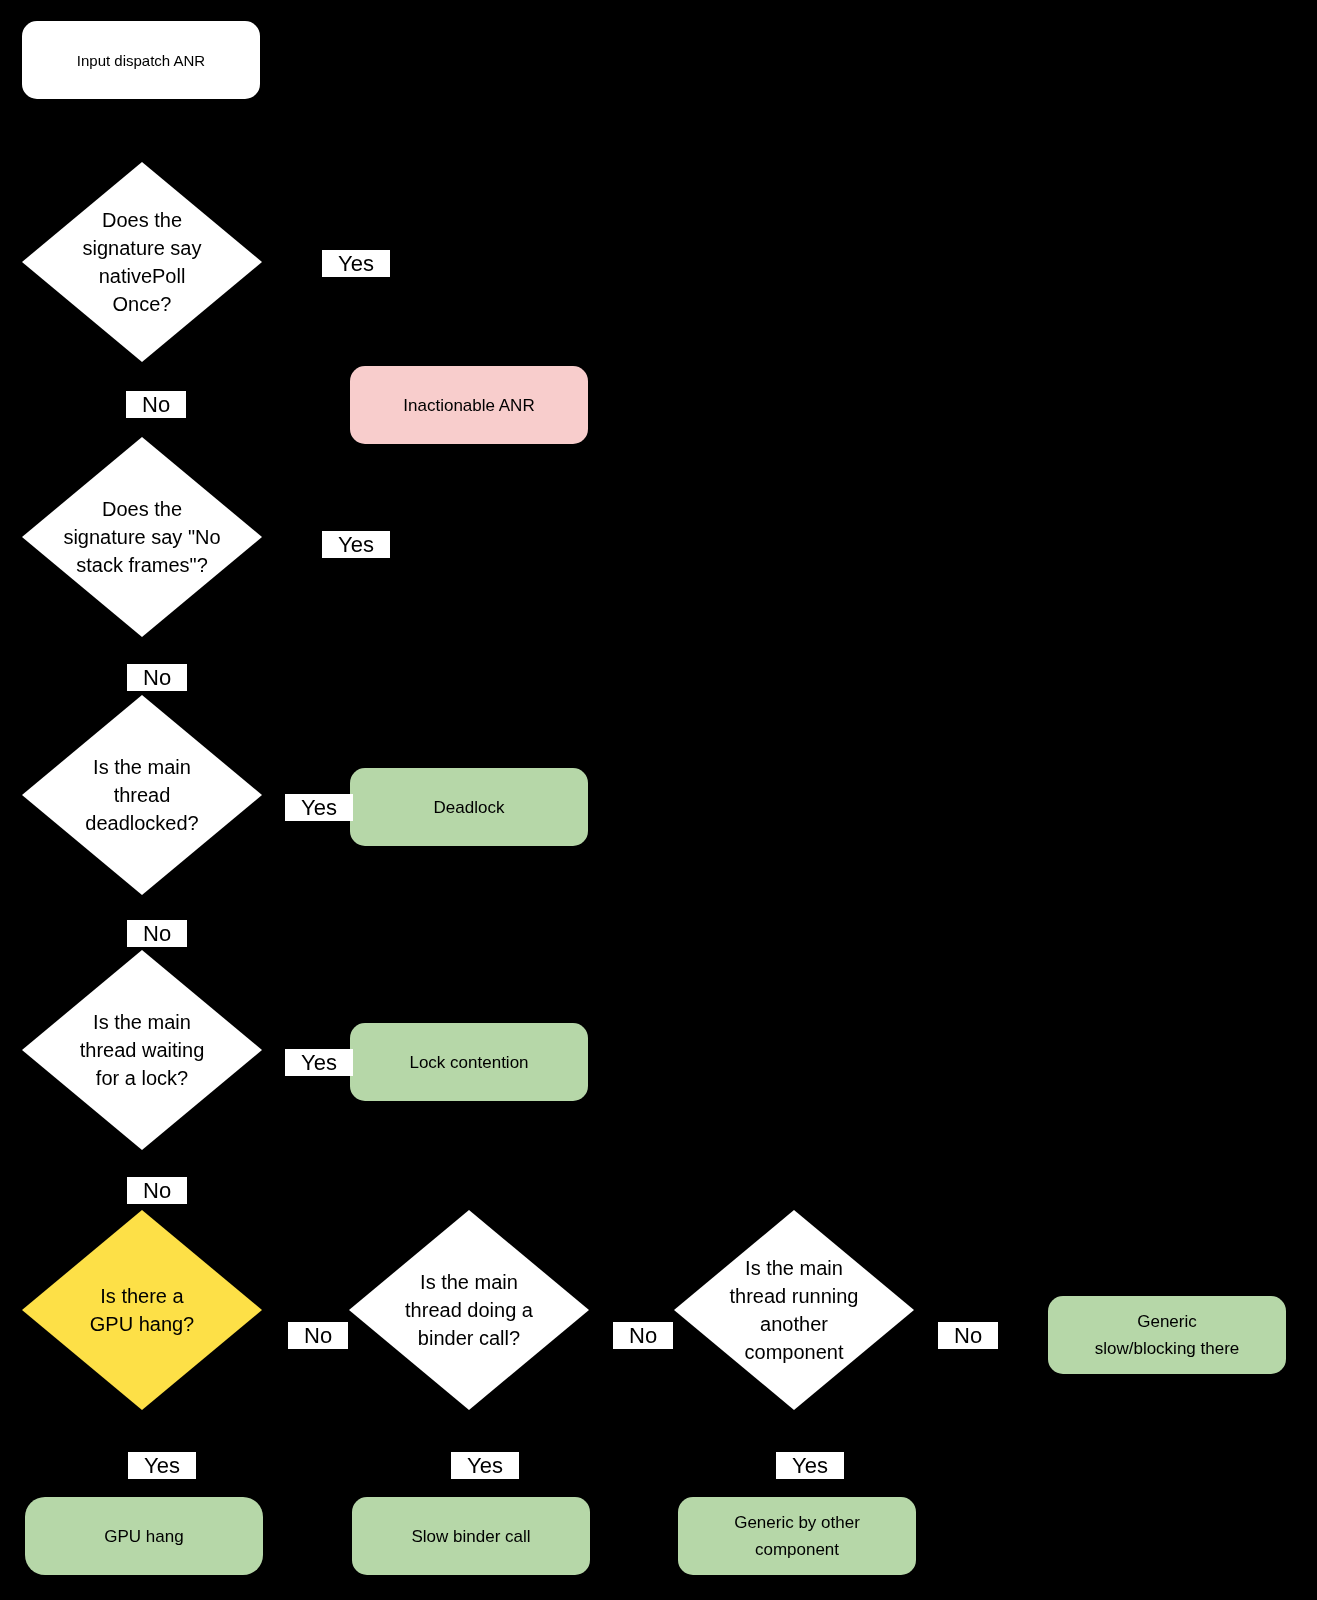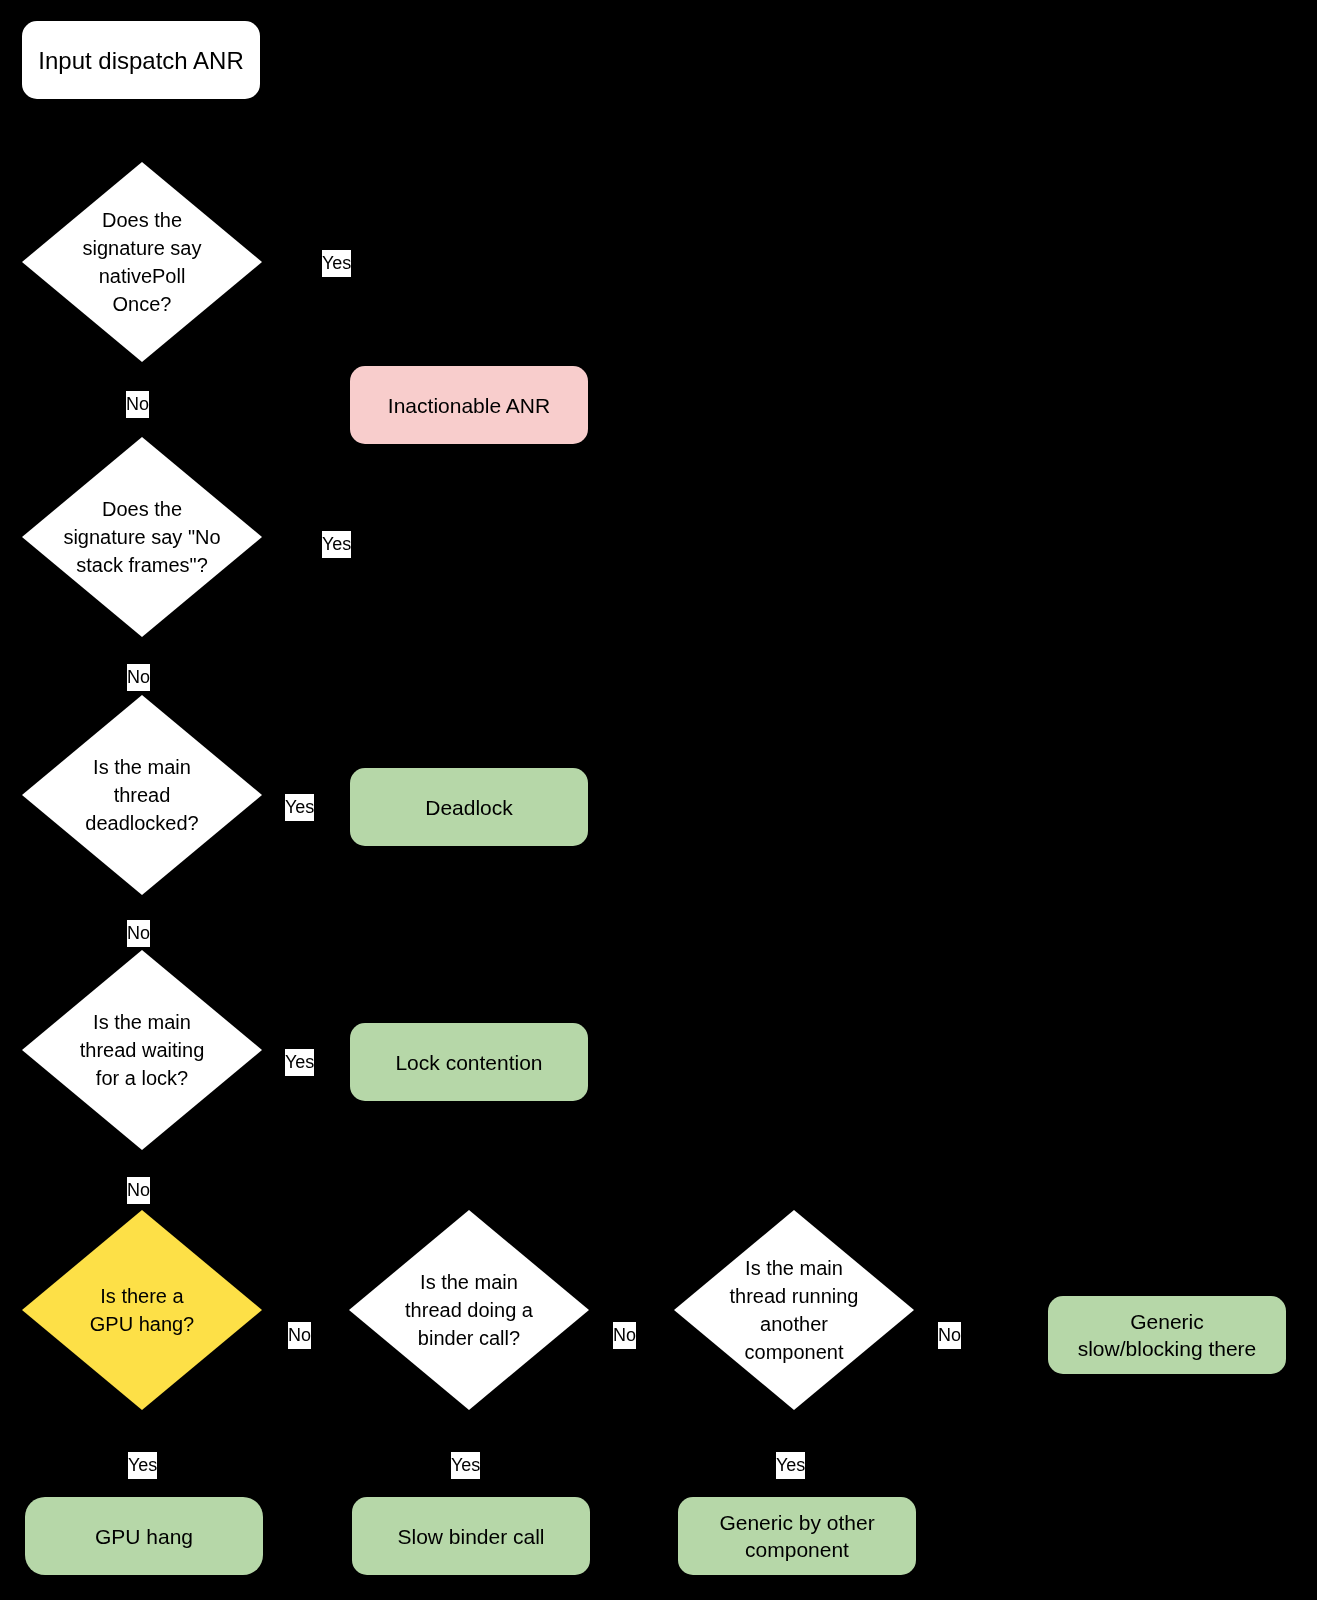--- a/index.html
+++ b/index.html
@@ -17,37 +17,37 @@
     align-items: center;
     justify-content: center;
     text-align: center;
     box-sizing: border-box;
     white-space: pre-line;
   }
   .rect {
     width: 238px;
     height: 78px;
     border-radius: 15px;
-    font-size: 21px;
+    font-size: 17px;
     line-height: 27px;
   }
-  .start-rect { font-size: 24px; }
+  .start-rect { font-size: 15px; }
   .diamond {
     width: 240px;
     height: 200px;
     clip-path: polygon(50% 0, 100% 50%, 50% 100%, 0 50%);
     font-size: 20px;
     line-height: 28px;
   }
   .diamond .label { width: 100%; text-align: center; }
   .edge-label {
     position: absolute;
-    font-size: 18px;
+    font-size: 22px;
     line-height: 25px;
-    padding: 1px 0;
+    padding: 1px 16px;
   }
 </style>
 </head>
 <body>
 
 <div class="canvas" style="background-color: rgb(0, 0, 0);">
 
   <div class="node rect start-rect" style="left: 22px; top: 21px; background-color: rgb(255, 255, 255);">Input dispatch ANR</div>
 
   <div class="node diamond" style="left: 22px; top: 162px; background-color: rgb(255, 255, 255);">

